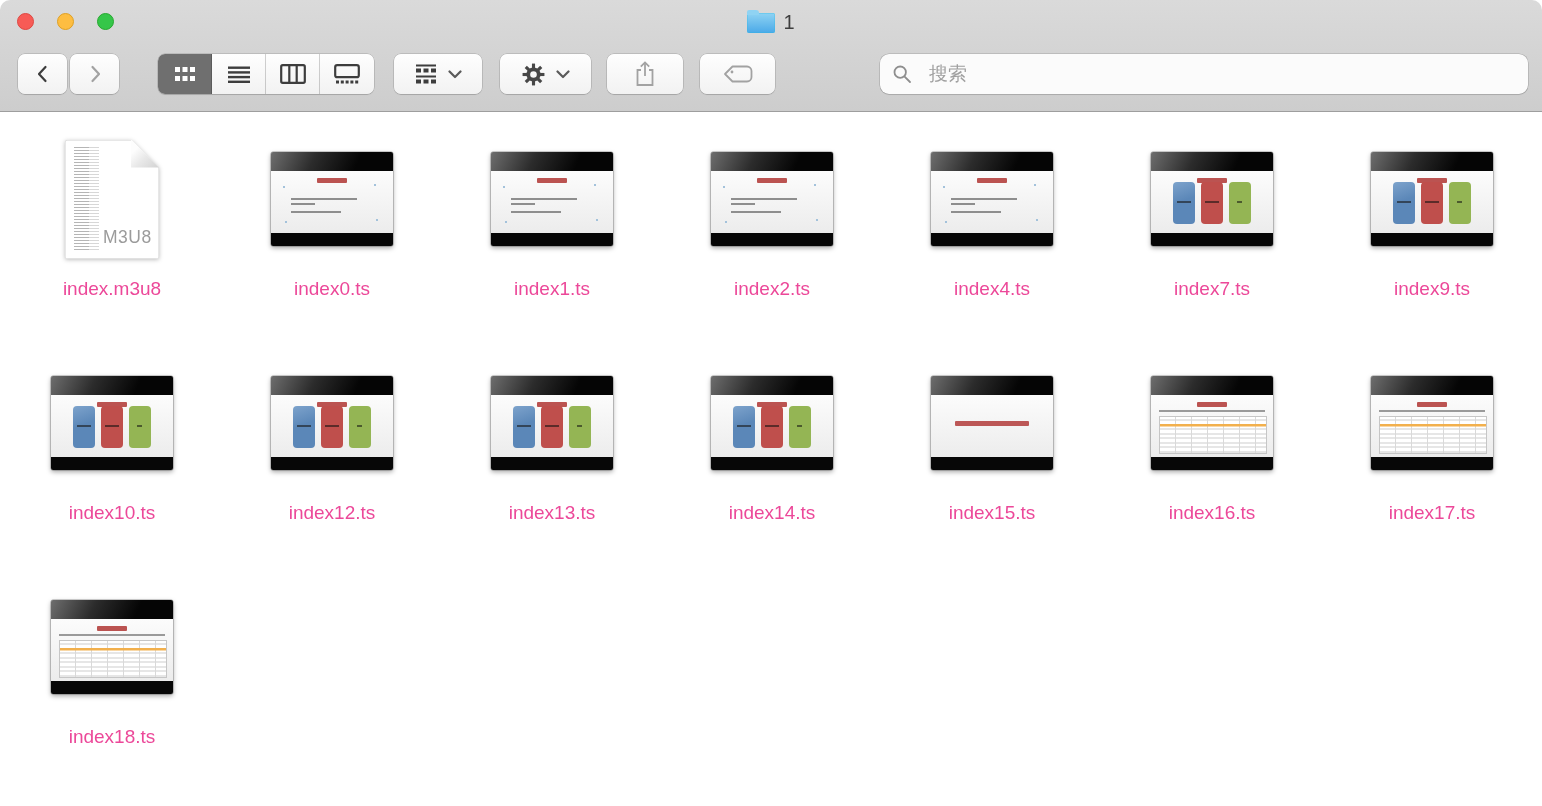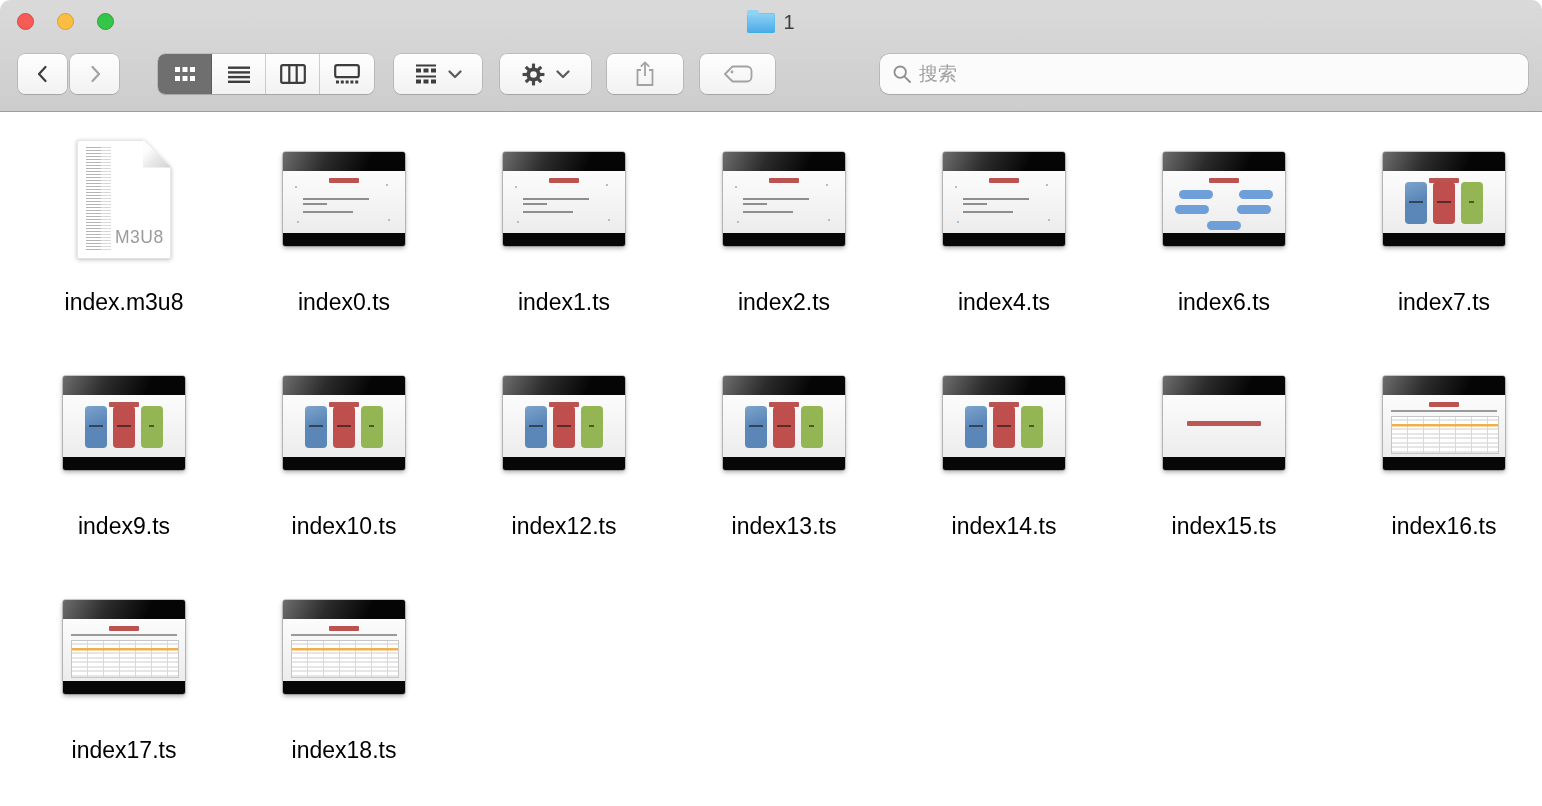--- a/index.html
+++ b/index.html
@@ -41,32 +41,32 @@
   .seg .seg-btn { width:54px; height:40px; display:flex; align-items:center; justify-content:center; border-right:1px solid rgba(0,0,0,0.18); }
   .seg .seg-btn:last-child { border-right:none; }
   .seg .seg-btn.active { background:var(--segment_active,#6f6f6f); }
   .grp-btn  { width:88px; margin-left:20px; gap:10px; }
   .gear-btn { width:91px; margin-left:18px; gap:10px; }
   .share-btn{ width:76px; margin-left:16px; }
   .tag-btn  { width:75px; margin-left:17px; }
 
   .search-field { margin-left:auto; width:648px; height:40px; background:#fbfbfb;
     border-radius:9px; box-shadow:0 0 0 0.5px rgba(0,0,0,0.22), 0 1px 1px rgba(0,0,0,0.08);
-    display:flex; align-items:center; padding:0 12px; gap:7px; }
+    display:flex; align-items:center; padding:0 12px; gap:17px; }
   .search-field input { flex:1; border:none; outline:none; background:transparent; font-size:19px; color:#333; font-family:"Liberation Sans",sans-serif; }
   .search-field input::placeholder { color:#9f9f9f; }
 
   svg.ic { display:block; }
 
   
-  .content { background:#fff; height:693px; padding-left:14px; }
+  .content { background:#fff; height:693px; padding-left:2px; }
   .grid { display:grid; grid-template-columns:repeat(7, 220px); }
   .cell { height:224px; display:flex; flex-direction:column; align-items:center; }
   .thumb-area { height:146px; margin-top:14px; display:flex; align-items:center; justify-content:center; width:100%; }
-  .file-label { margin-top:17px; font-size:23px; color:#000000; text-align:center; }
+  .file-label { margin-top:6px; font-size:19px; color:#ec4899; text-align:center; }
 
   
   .slide { position:relative; width:122px; height:94px; border-radius:2px; overflow:hidden;
     box-shadow:0 0 0 0.5px rgba(0,0,0,0.35), 0 2px 5px rgba(0,0,0,0.35); background:#f3f3f3; }
   .sl-top { position:absolute; top:0; left:0; right:0; height:19px; display:block;
     background:linear-gradient(115deg,#6e6e6e 0%, #2c2c2c 35%, #050505 70%); }
   .sl-bottom { position:absolute; bottom:0; left:0; right:0; height:13px; display:block; background:#070707; }
   .sl-mid { position:absolute; top:19px; bottom:13px; left:0; right:0; display:block;
     background:linear-gradient(#fcfcfc,#ececec); }
   .s-title { position:absolute; top:7px; left:50%; transform:translateX(-50%); width:30px; height:5px;
@@ -348,34 +348,20 @@
           <b class="s-title"></b>
           <b class="s-body"></b>
         </i>
         <i class="sl-bottom"></i>
       </div>
     </div>
     <div class="file-label">index4.ts</div>
   </div>
 
 
-  <div class="cell">
-    <div class="thumb-area" data-thumb="pills">
-
-      <div class="slide">
-        <i class="sl-top"></i>
-        <i class="sl-mid">
-          <b class="s-title"></b>
-          <b class="s-body"></b>
-        </i>
-        <i class="sl-bottom"></i>
-      </div>
-    </div>
-    <div class="file-label">index6.ts</div>
-  </div>
 
   <div class="cell">
     <div class="thumb-area" data-thumb="bars">
 
       <div class="slide">
         <i class="sl-top"></i>
         <i class="sl-mid">
           <b class="s-title"></b>
           <b class="s-body"></b>
         </i>

